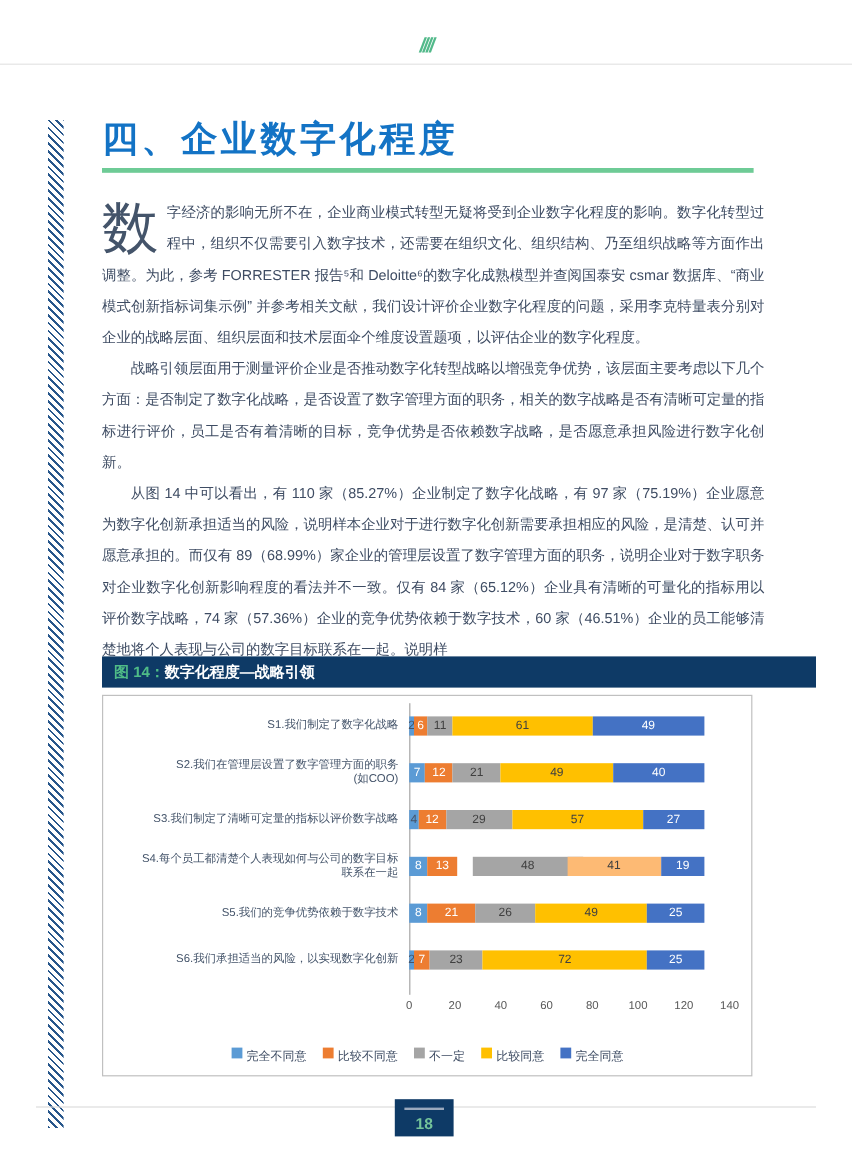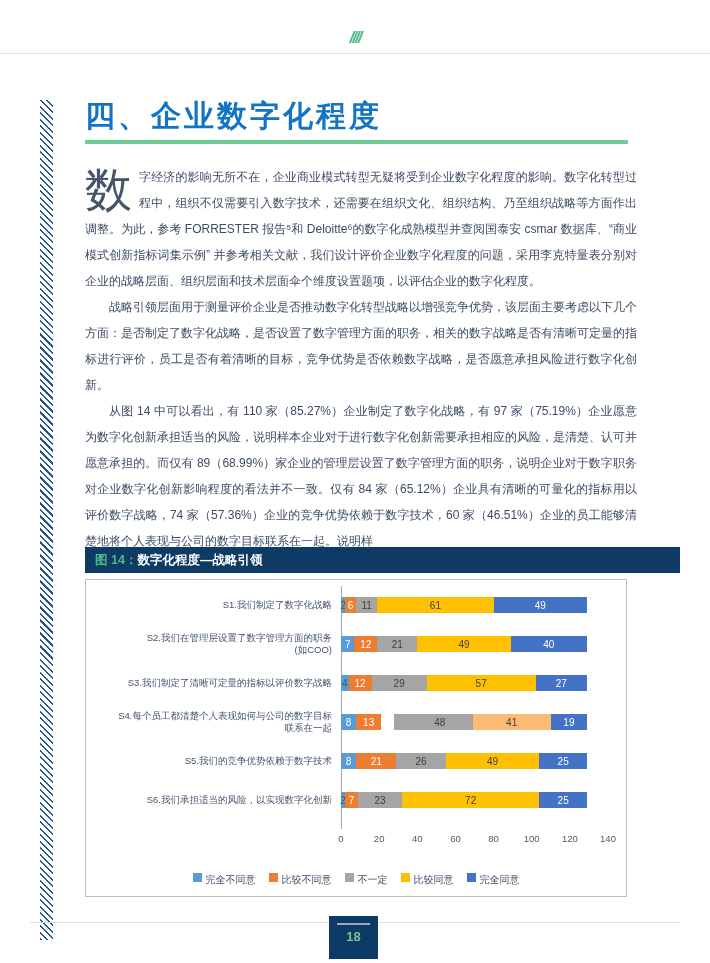--- a/index.html
+++ b/index.html
@@ -50,21 +50,21 @@
   .y-axis { position:absolute; left:255px; top:6px; width:1px; height:243px; background:#a6a6a6; }
   .x-tick { position:absolute; top:253px; width:30px; text-align:center; font-size:9.5px; color:#595959; }
   .x-axis-title { position:absolute; top:271px; left:255px; width:267px; text-align:center;
                   font-size:10.5px; color:#3e4c63; }
   .legend { position:absolute; top:293px; left:0; width:100%; display:flex; justify-content:center; gap:13px; }
   .legend-item { display:flex; gap:4px; font-size:10px; color:#3e4c63; }
   .legend-swatch { width:9px; height:9px; display:inline-block; }
 
   
   .footer-rule { position:absolute; left:30px; top:922px; width:650px; height:1px; background:#dcdcdc; }
-  .page-badge { position:absolute; left:329px; top:916px; width:49px; height:43px; background:#0e3a66; }
+  .page-badge { position:absolute; left:329px; top:916px; width:49px; height:31px; background:#0e3a66; }
   .page-badge .inner-line { position:absolute; left:8px; top:7px; width:33px; height:2px; background:#9aa9bd; }
   .page-badge .num { position:absolute; left:0; top:13px; width:100%; text-align:center;
                      color:#74c39a; font-size:13px; font-weight:bold; }
 </style>
 </head>
 <body>
 
 <div class="page">
 
   <div class="header">

